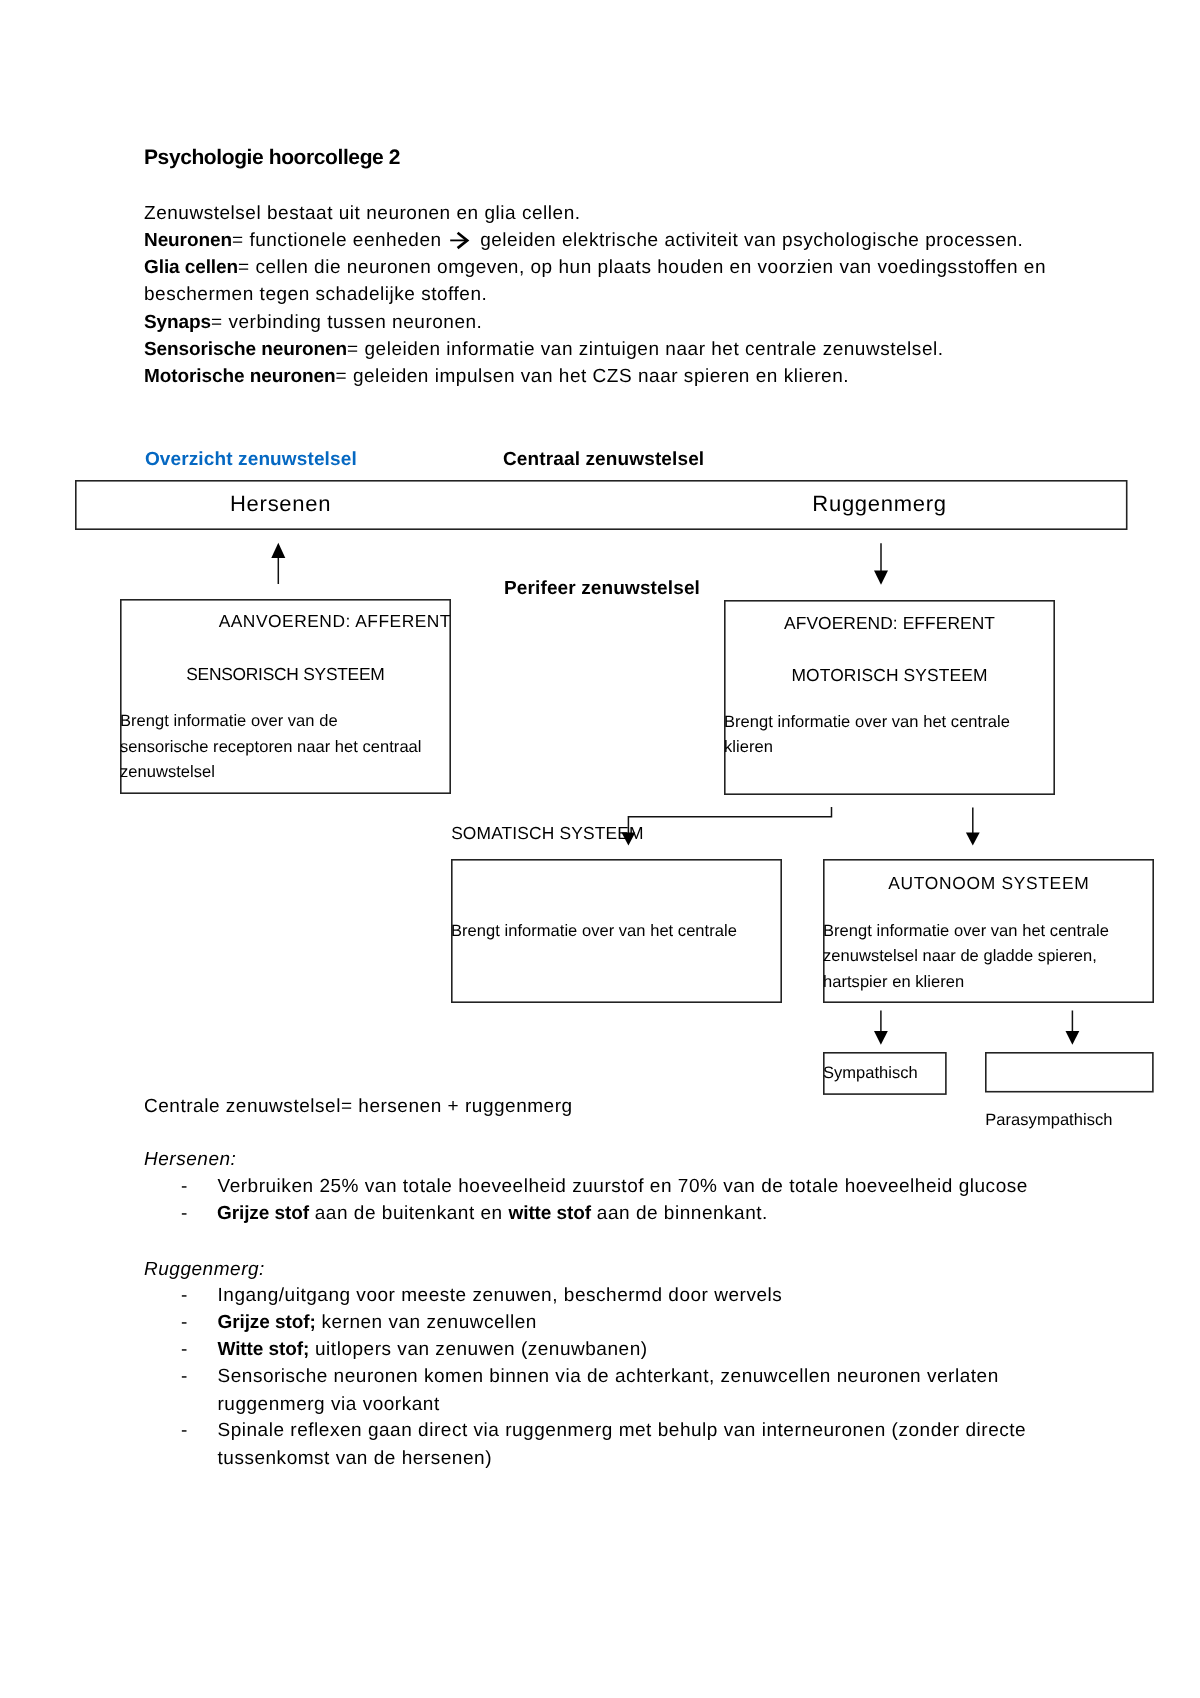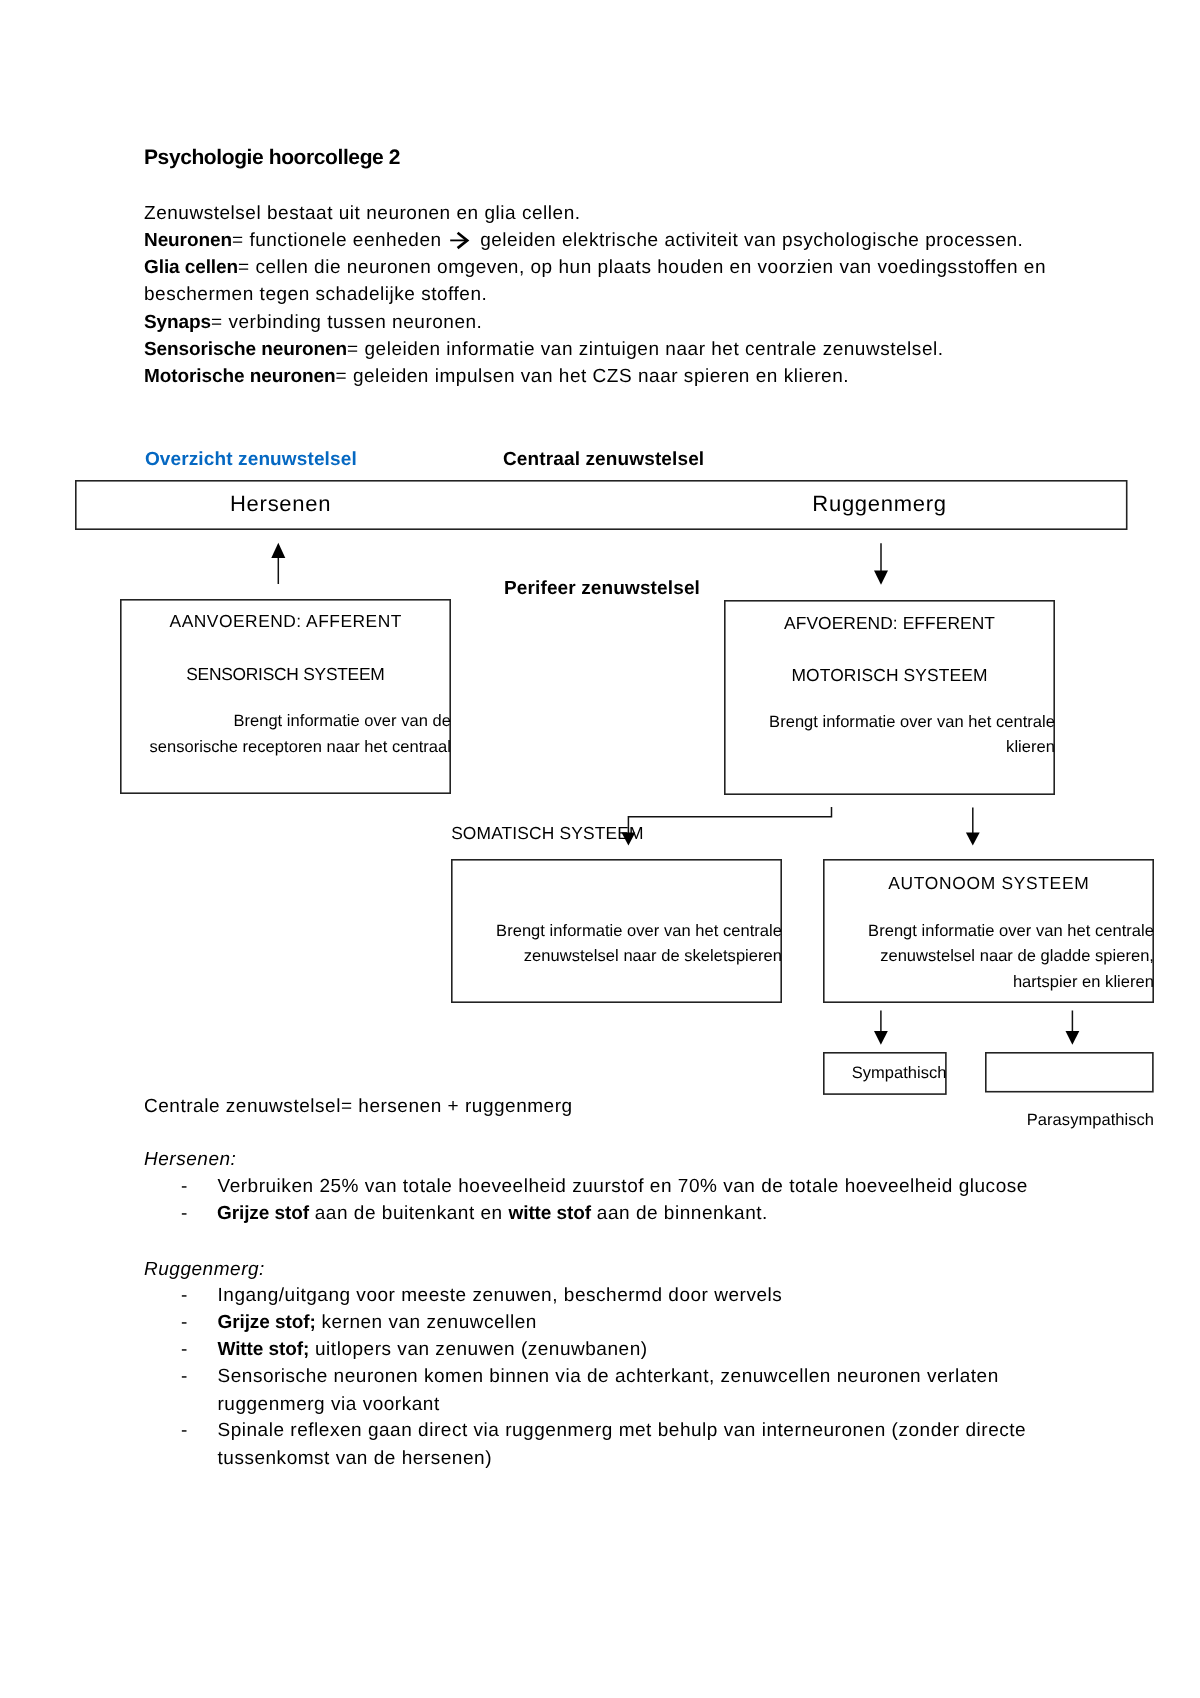--- a/index.html
+++ b/index.html
@@ -10,21 +10,21 @@
   .page{position:absolute;left:0;top:0;width:1200px;height:1698px;}
   .abs{position:absolute;}
   
   .body-text{font-size:19px;letter-spacing:0.524px;line-height:27.3px;white-space:nowrap;}
   .b{font-weight:bold;letter-spacing:-0.09px;}
   .it{font-style:italic;}
   
   .dbox{position:absolute;box-sizing:border-box;background:#fff;}
   .dbox > svg.frame{position:absolute;left:0;top:0;width:100%;height:100%;}
   .hdr{position:absolute;white-space:nowrap;font-size:17.4px;line-height:17.4px;}
-  .sml{position:absolute;white-space:nowrap;font-size:16.5px;letter-spacing:0.04px;line-height:25.15px;text-align:right;}
+  .sml{position:absolute;white-space:nowrap;font-size:16.5px;letter-spacing:0.04px;line-height:25.15px;text-align:left;}
   .lbl{position:absolute;white-space:nowrap;font-size:19px;letter-spacing:0.13px;font-weight:bold;line-height:27.3px;}
   .cell{position:absolute;white-space:nowrap;font-size:22px;letter-spacing:0.73px;line-height:27.3px;}
   svg{position:absolute;left:0;top:0;overflow:visible;}
   svg.arrow-glyph{position:relative;display:inline-block;left:auto;top:3.6px;margin:0 5.0px 0 3.0px;vertical-align:baseline;}
   
   .li-dash{position:absolute;font-size:19px;letter-spacing:0.524px;line-height:27.3px;white-space:nowrap;}
   .li-txt{position:absolute;font-size:19px;letter-spacing:0.524px;line-height:27.3px;white-space:nowrap;}
 </style>
 </head>
 <body>
@@ -58,25 +58,26 @@
         </svg>
       </div>
     <div class="cell" style="left:230.0px;top:489.7px;">Hersenen</div>
     <div class="cell" style="left:812.3px;top:489.7px;">Ruggenmerg</div>
 
     <div class="dbox" style="left:120px;top:598.5px;width:331px;height:195px;">
         <svg class="frame" viewBox="0 0 331.0 195.0" preserveAspectRatio="none">
           <rect x="0.8" y="0.8" width="329.40" height="193.40" fill="none" stroke="#232323" stroke-width="1.6"></rect>
         </svg>
       </div>
-    <div class="hdr" style="left:120px;top:612.9px;width:331px;text-align:center;letter-spacing:0.505px;text-indent:0.505px;">AANVOEREND: AFFERENT</div>
+    <div class="hdr" style="left:120px;top:612.9px;width:331px;text-align:right;letter-spacing:0.505px;text-indent:0.505px;">AANVOEREND: AFFERENT</div>
     <div class="hdr" style="left:120px;top:665.7px;width:331px;text-align:center;letter-spacing:-0.257px;text-indent:-0.257px;">SENSORISCH SYSTEEM</div>
     <div class="sml" style="left:120px;top:709.4px;width:331px;">
       <div>Brengt informatie over van de</div>
       <div>sensorische receptoren naar het centraal</div>
+      <div>zenuwstelsel</div>
     </div>
 
     <div class="dbox" style="left:724px;top:600px;width:331px;height:195px;">
         <svg class="frame" viewBox="0 0 331.0 195.0" preserveAspectRatio="none">
           <rect x="0.8" y="0.8" width="329.40" height="193.40" fill="none" stroke="#232323" stroke-width="1.6"></rect>
         </svg>
       </div>
     <div class="hdr" style="left:724px;top:614.7px;width:331px;text-align:center;letter-spacing:0.07px;text-indent:0.07px;">AFVOEREND: EFFERENT</div>
     <div class="hdr" style="left:724px;top:666.9px;width:331px;text-align:center;letter-spacing:0.136px;text-indent:0.136px;">MOTORISCH SYSTEEM</div>
     <div class="sml" style="left:724px;top:710.3px;width:331px;">
@@ -85,21 +86,20 @@
     </div>
 
     <div class="dbox" style="left:451px;top:858.5px;width:331px;height:144px;">
         <svg class="frame" viewBox="0 0 331.0 144.0" preserveAspectRatio="none">
           <rect x="0.8" y="0.8" width="329.40" height="142.40" fill="none" stroke="#232323" stroke-width="1.6"></rect>
         </svg>
       </div>
     <div class="hdr" style="left:451px;top:825px;width:331px;text-align:left;letter-spacing:0.139px;text-indent:0.139px;">SOMATISCH SYSTEEM</div>
     <div class="sml" style="left:451px;top:919.2px;width:331px;">
       <div>Brengt informatie over van het centrale</div>
-      <div>zenuwstelsel naar de skeletspieren</div>
     </div>
 
     <div class="dbox" style="left:823px;top:858.5px;width:331px;height:144px;">
         <svg class="frame" viewBox="0 0 331.0 144.0" preserveAspectRatio="none">
           <rect x="0.8" y="0.8" width="329.40" height="142.40" fill="none" stroke="#232323" stroke-width="1.6"></rect>
         </svg>
       </div>
     <div class="hdr" style="left:823px;top:875.4px;width:331px;text-align:center;letter-spacing:0.686px;text-indent:0.686px;">AUTONOOM SYSTEEM</div>
     <div class="sml" style="left:823px;top:919.2px;width:331px;">
       <div>Brengt informatie over van het centrale</div>

